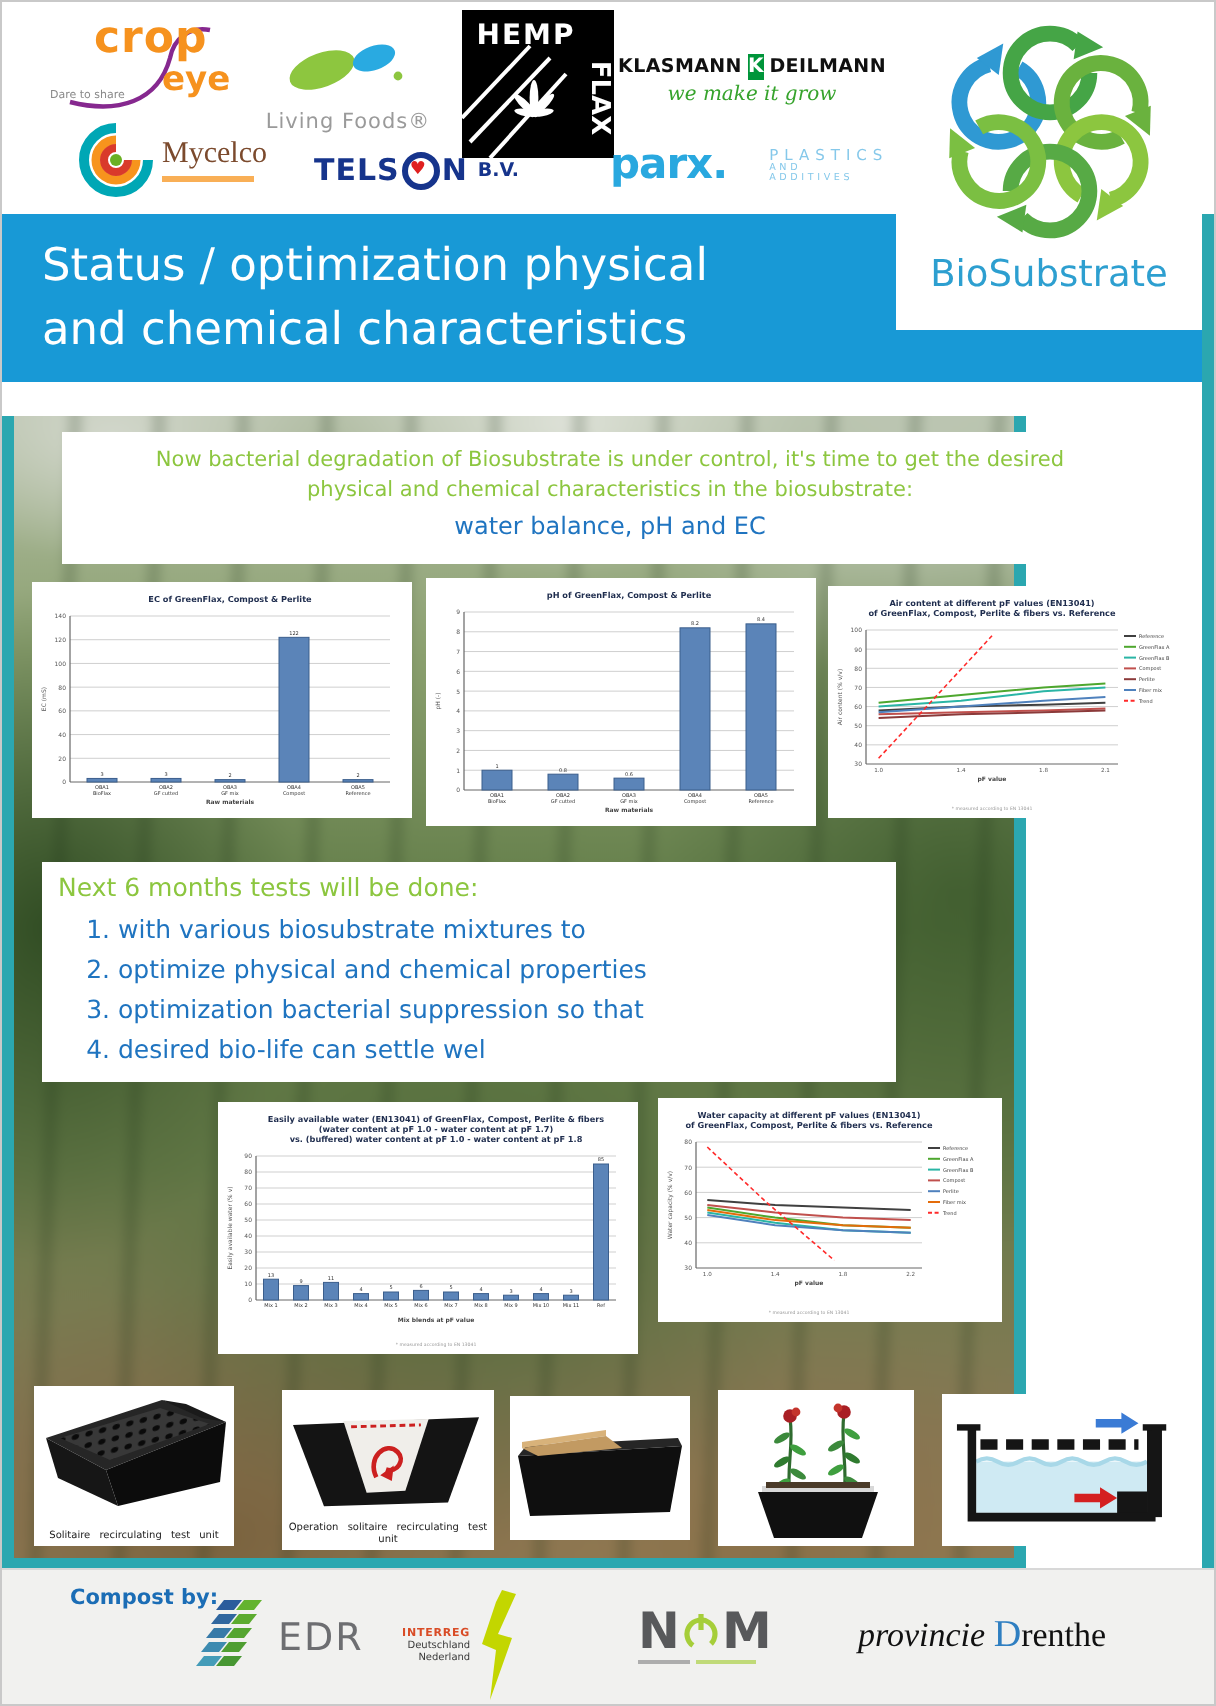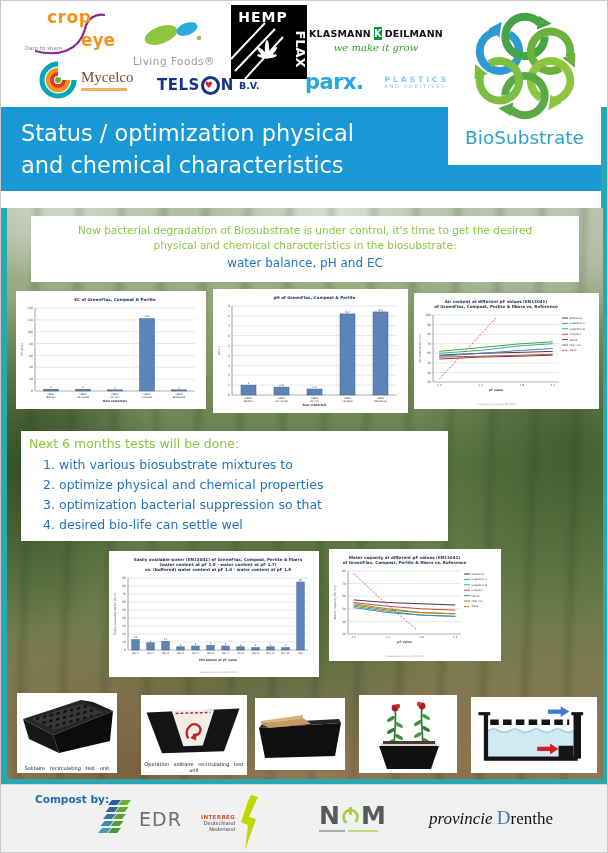--- a/index.html
+++ b/index.html
@@ -3,21 +3,21 @@
 <meta charset="utf-8">
 <style>
   html,body{margin:0;padding:0;background:#9a9a9a;}
   .poster{position:relative;width:608px;height:853px;background:#fff;overflow:hidden;
           font-family:"DejaVu Sans",sans-serif;border:1px solid #c9c9c9;box-sizing:border-box;}
   .abs{position:absolute;}
 
   
   .toplogos{position:absolute;left:0;top:0;width:608px;height:106px;background:#fff;}
   .lg-cropeye{position:absolute;left:24px;top:6px;width:100px;height:58px;}
-  .ce-crop{position:absolute;left:22px;top:0;color:#f6921e;font-weight:bold;font-size:17px;letter-spacing:.5px;}
+  .ce-crop{position:absolute;left:22px;top:0;color:#f6921e;font-weight:bold;font-size:22px;letter-spacing:.5px;}
   .ce-eye{position:absolute;left:40px;top:23px;color:#f6921e;font-weight:bold;font-size:17px;margin-left:16px;}
   .ce-tag{position:absolute;left:0;top:38px;color:#8a8a8a;font-size:5.5px;}
   .lg-living{position:absolute;left:120px;top:20px;width:106px;height:46px;}
   .lf-label{position:absolute;left:0;bottom:0;width:100%;text-align:center;color:#9a9a9a;font-size:10.5px;letter-spacing:.5px;}
   .lg-hemp{position:absolute;left:230px;top:4px;width:76px;height:74px;}
   .lg-klasmann{position:absolute;left:312px;top:26px;width:126px;height:42px;text-align:center;}
   .kd-row{display:flex;align-items:center;justify-content:center;gap:3px;}
   .kd-name{font-size:9.5px;font-weight:800;color:#101010;letter-spacing:.2px;text-align:center;}
   .kd-k{width:13px;height:13px;background:#00953a;color:#fff;font-size:10px;font-weight:800;
         display:flex;align-items:center;justify-content:center;}
@@ -26,33 +26,33 @@
   .my-text{color:#7b4a2d;font-family:Liberation Serif, serif;font-size:15px;}
   .my-tag{width:46px;height:2.5px;background:#f7941d;opacity:.75;margin-top:2px;}
   .lg-telson{position:absolute;left:156px;top:72px;width:104px;height:24px;display:flex;align-items:center;
              border-bottom:2px solid #0369a1;padding-bottom:18px;}
   .tl-a,.tl-b{color:#16348c;font-weight:800;font-size:15px;letter-spacing:.5px;}
   .tl-o{width:13px;height:13px;border:3px solid #16348c;border-radius:50%;position:relative;margin:0 1px;}
   .tl-heart{position:absolute;left:1px;top:1px;color:#e02020;font-size:9px;line-height:10px;}
   .tl-bv{color:#16348c;font-weight:800;font-size:9.5px;margin-left:5px;}
   .lg-parx{position:absolute;left:283px;top:64px;width:150px;height:34px;display:flex;align-items:center;gap:21px;}
   .px-word{color:#29a8df;font-weight:800;font-size:21px;letter-spacing:-.5px;}
-  .px-sub1{color:#85c8ea;font-size:7.5px;letter-spacing:3px;font-weight:bold;}
+  .px-sub1{color:#85c8ea;font-size:7.5px;letter-spacing:3px;font-weight:normal;}
   .px-sub2{color:#85c8ea;font-size:4.8px;letter-spacing:1.8px;}
 
   
   .headerband{position:absolute;left:0;top:106px;width:608px;height:84px;background:#1899d6;}
   .headertitle{position:absolute;left:20px;top:11px;color:#fff;font-size:22.5px;line-height:1.4;}
   .biobox{position:absolute;left:447px;top:4px;width:153px;height:160px;background:#fff;z-index:3;
           display:flex;flex-direction:column;align-items:center;}
   .biolabel{color:#2d9fd0;font-size:18.5px;margin-top:0;}
   .tealright{position:absolute;left:600px;top:106px;width:8px;height:677px;background:#2ba7b0;}
 
   
-  .photosec{position:absolute;left:0;top:207px;width:608px;height:576px;background:#2ba7b0;}
+  .photosec{position:absolute;left:0;top:207px;width:512px;height:576px;background:#2ba7b0;}
   .photo{position:absolute;left:6px;top:0;right:6px;bottom:5px;overflow:hidden;background:#6b7e4c;}
   .photo::before{content:"";position:absolute;inset:-14px;filter:blur(3px);
     background:
       repeating-linear-gradient(92deg, rgba(28,48,22,.22) 0 6px, rgba(0,0,0,0) 6px 42px),
       radial-gradient(150px 90px at 12% 4%, rgba(214,218,208,.9), rgba(214,218,208,0) 70%),
       radial-gradient(170px 110px at 55% 3%, rgba(226,229,221,.9), rgba(226,229,221,0) 70%),
       radial-gradient(200px 140px at 88% 8%, rgba(195,204,188,.75), rgba(195,204,188,0) 70%),
       radial-gradient(180px 240px at 6% 45%, rgba(38,66,28,.8), rgba(38,66,28,0) 70%),
       radial-gradient(230px 260px at 92% 42%, rgba(52,82,38,.7), rgba(52,82,38,0) 70%),
       radial-gradient(260px 210px at 45% 72%, rgba(66,96,48,.65), rgba(66,96,48,0) 70%),

